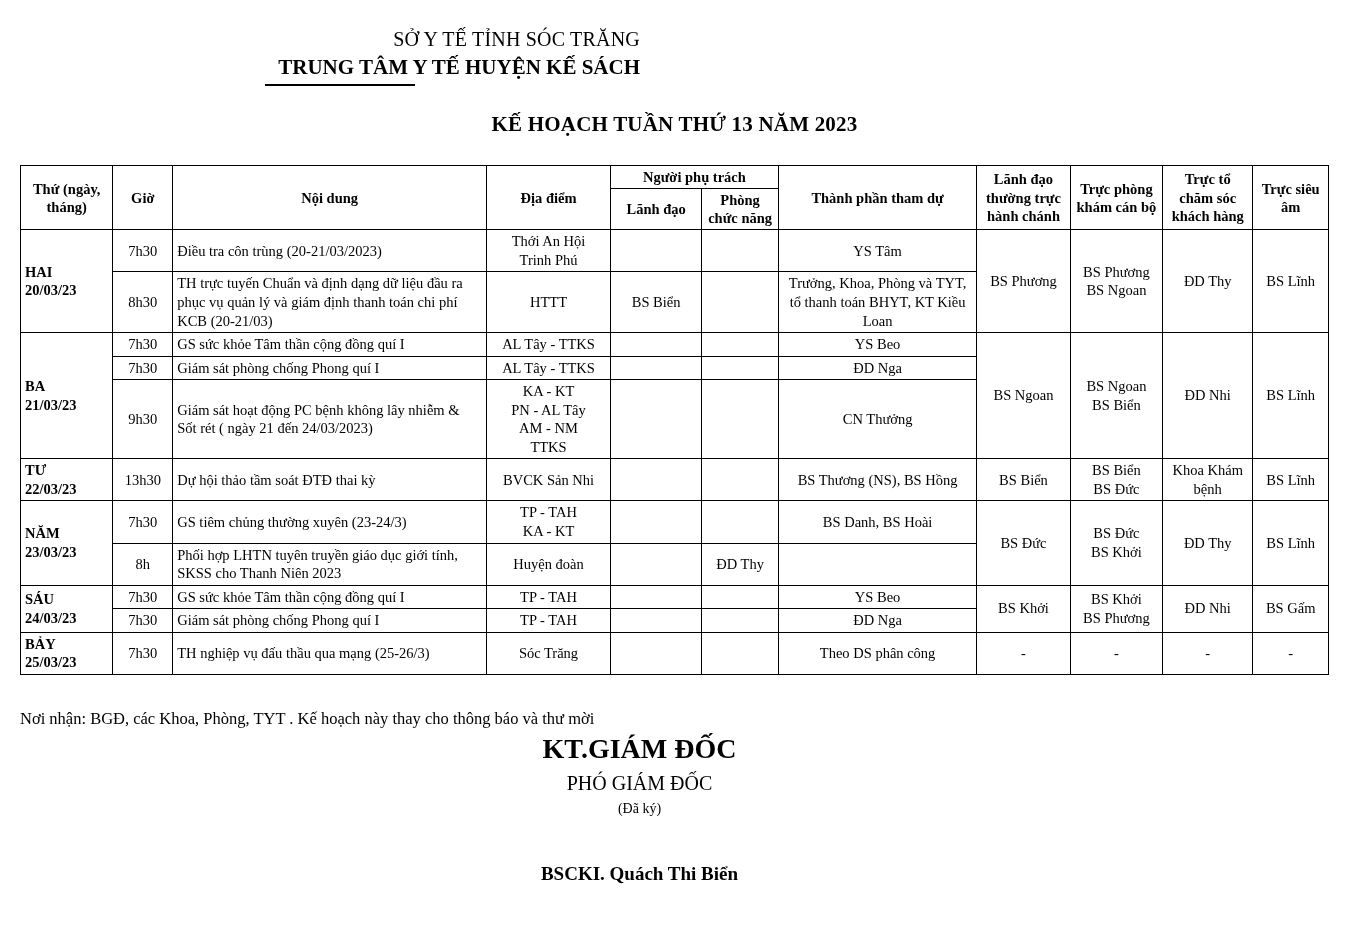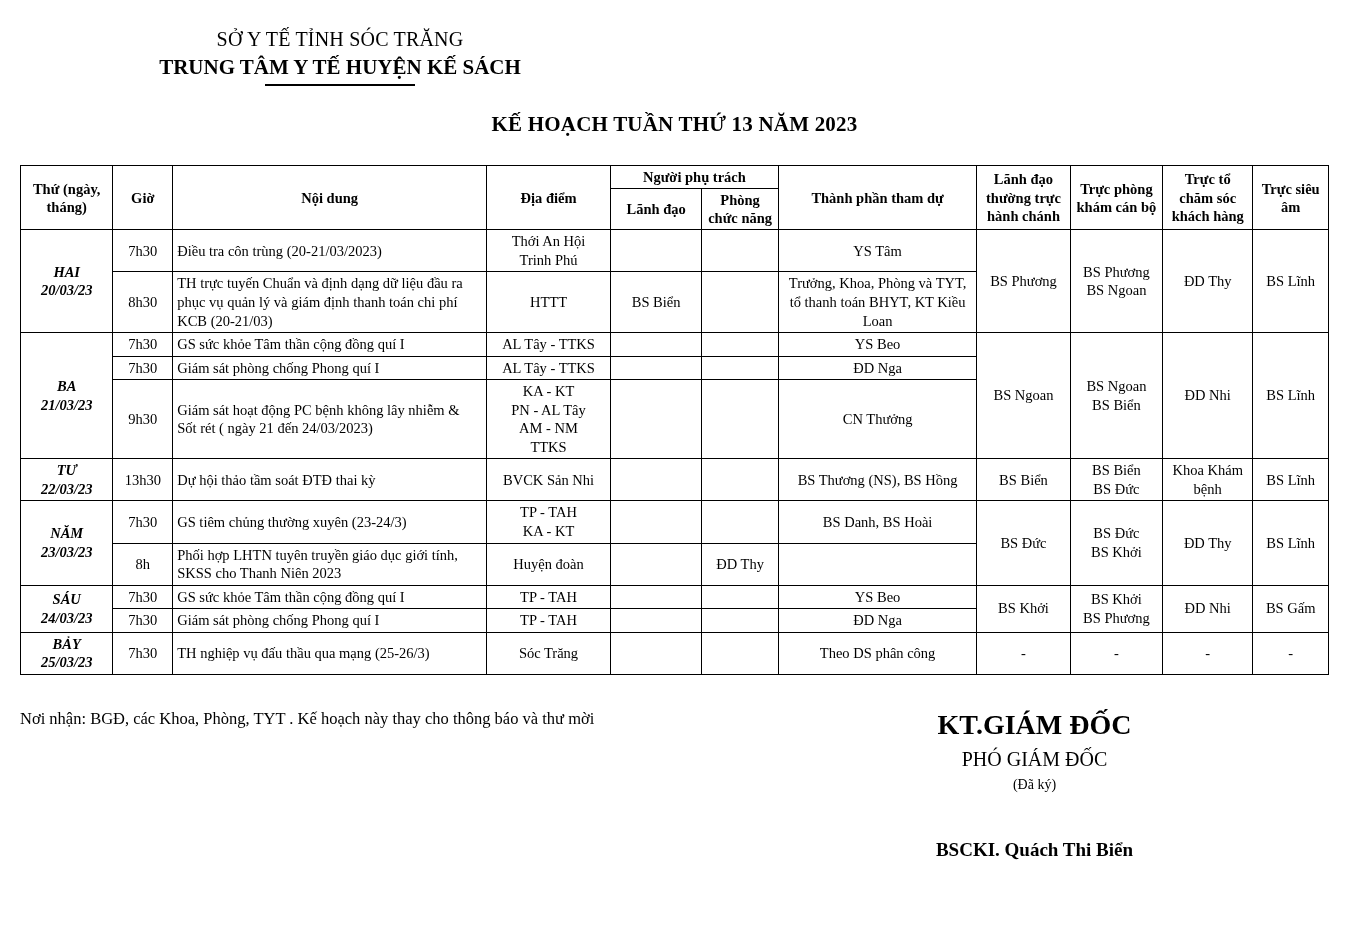--- a/index.html
+++ b/index.html
@@ -17,21 +17,21 @@
     overflow: hidden;
   }
 
   
   .doc-header {
     display: flex;
     padding: 26px 0 0 0;
   }
   .hdr-left {
     width: 640px;
-    text-align: center;
+    text-align: right;
     padding-left: 40px;
     box-sizing: border-box;
   }
   .hdr-right {
     flex: 1;
     text-align: center;
     padding-right: 80px;
     box-sizing: border-box;
   }
   .org-line1 {
@@ -102,25 +102,24 @@
     font-size: 14.5px;
     line-height: 1.28;
   }
   table.plan th {
     font-weight: bold;
     text-align: center;
     font-size: 14.5px;
     line-height: 1.25;
   }
   td.c-day {
-    text-align: center;
+    text-align: left;
     font-weight: bold;
     font-size: 15px;
     line-height: 1.4;
-    font-style: italic;
   }
   td.c-time {
     text-align: center;
     font-size: 15px;
   }
   td.c-content {
     text-align: left;
     font-size: 15.5px;
     padding-left: 7px;
   }
@@ -138,20 +137,21 @@
   }
   tr.sub-sep > td.nodot {
     border-bottom: none;
   }
 
   
   .doc-footer {
     display: flex;
     padding: 14px 20px 0 20px;
     box-sizing: border-box;
+    flex-direction: column;
   }
   .foot-left {
     width: 790px;
     font-size: 16.5px;
     padding-top: 4px;
   }
   .foot-right {
     flex: 1;
     text-align: center;
     padding-right: 70px;

